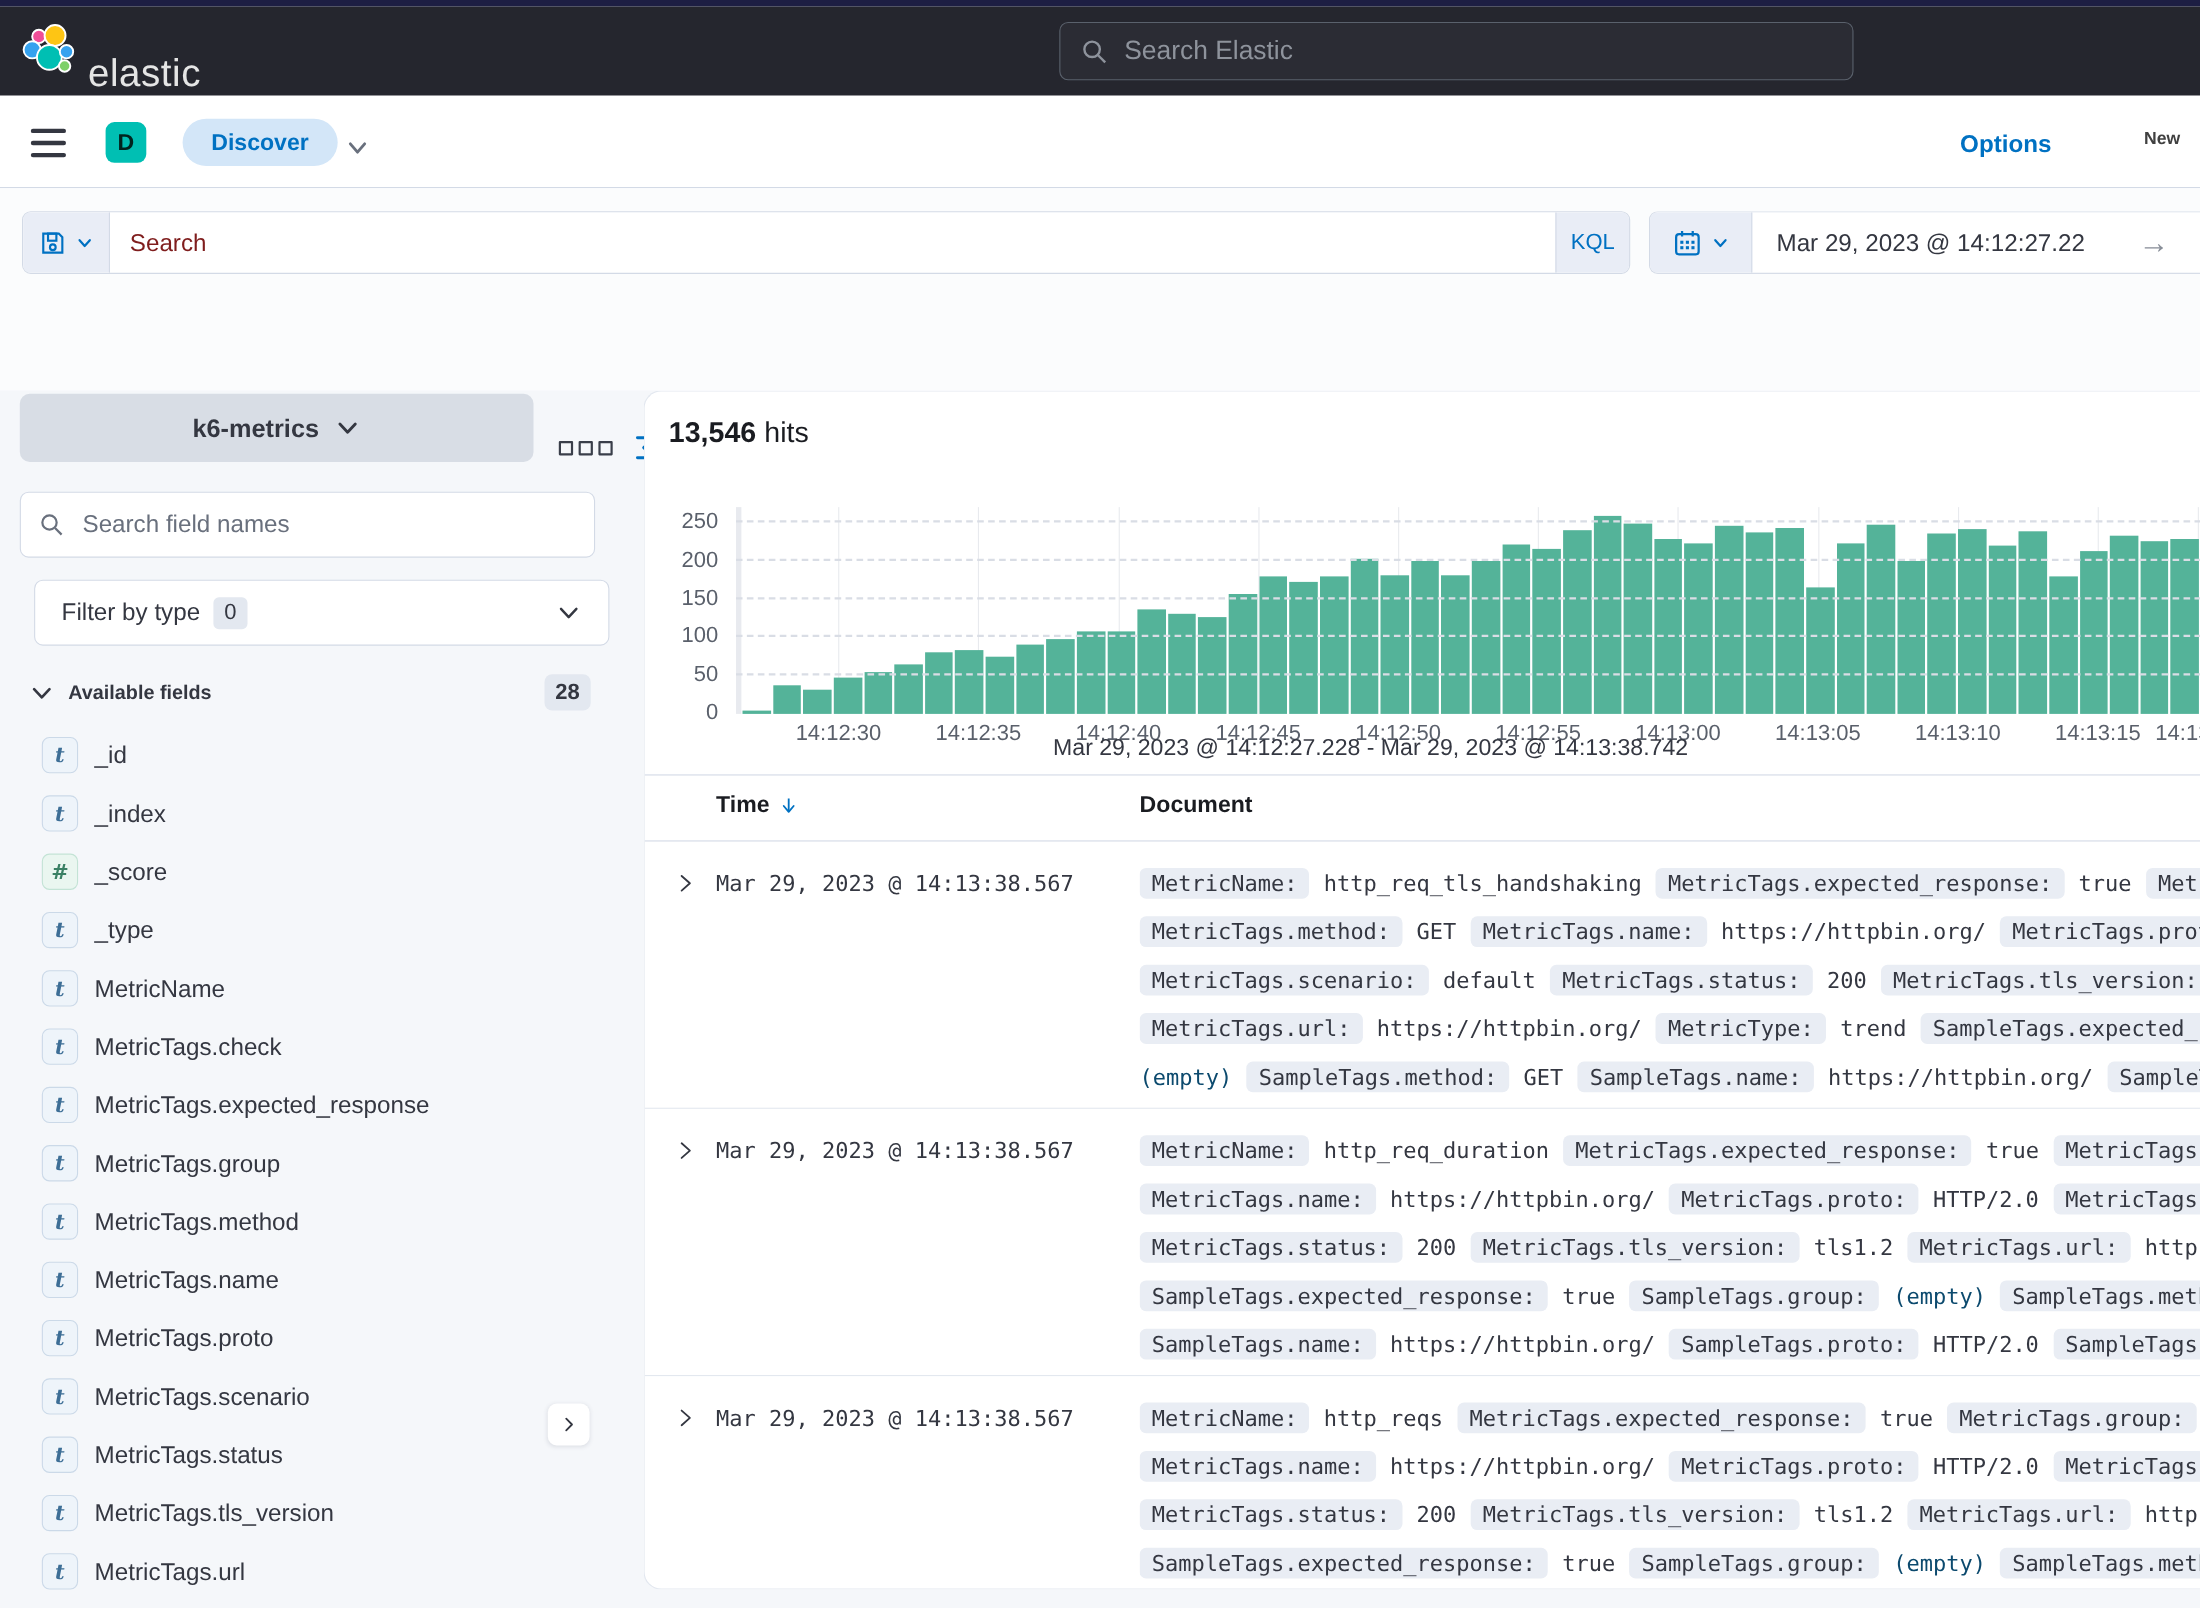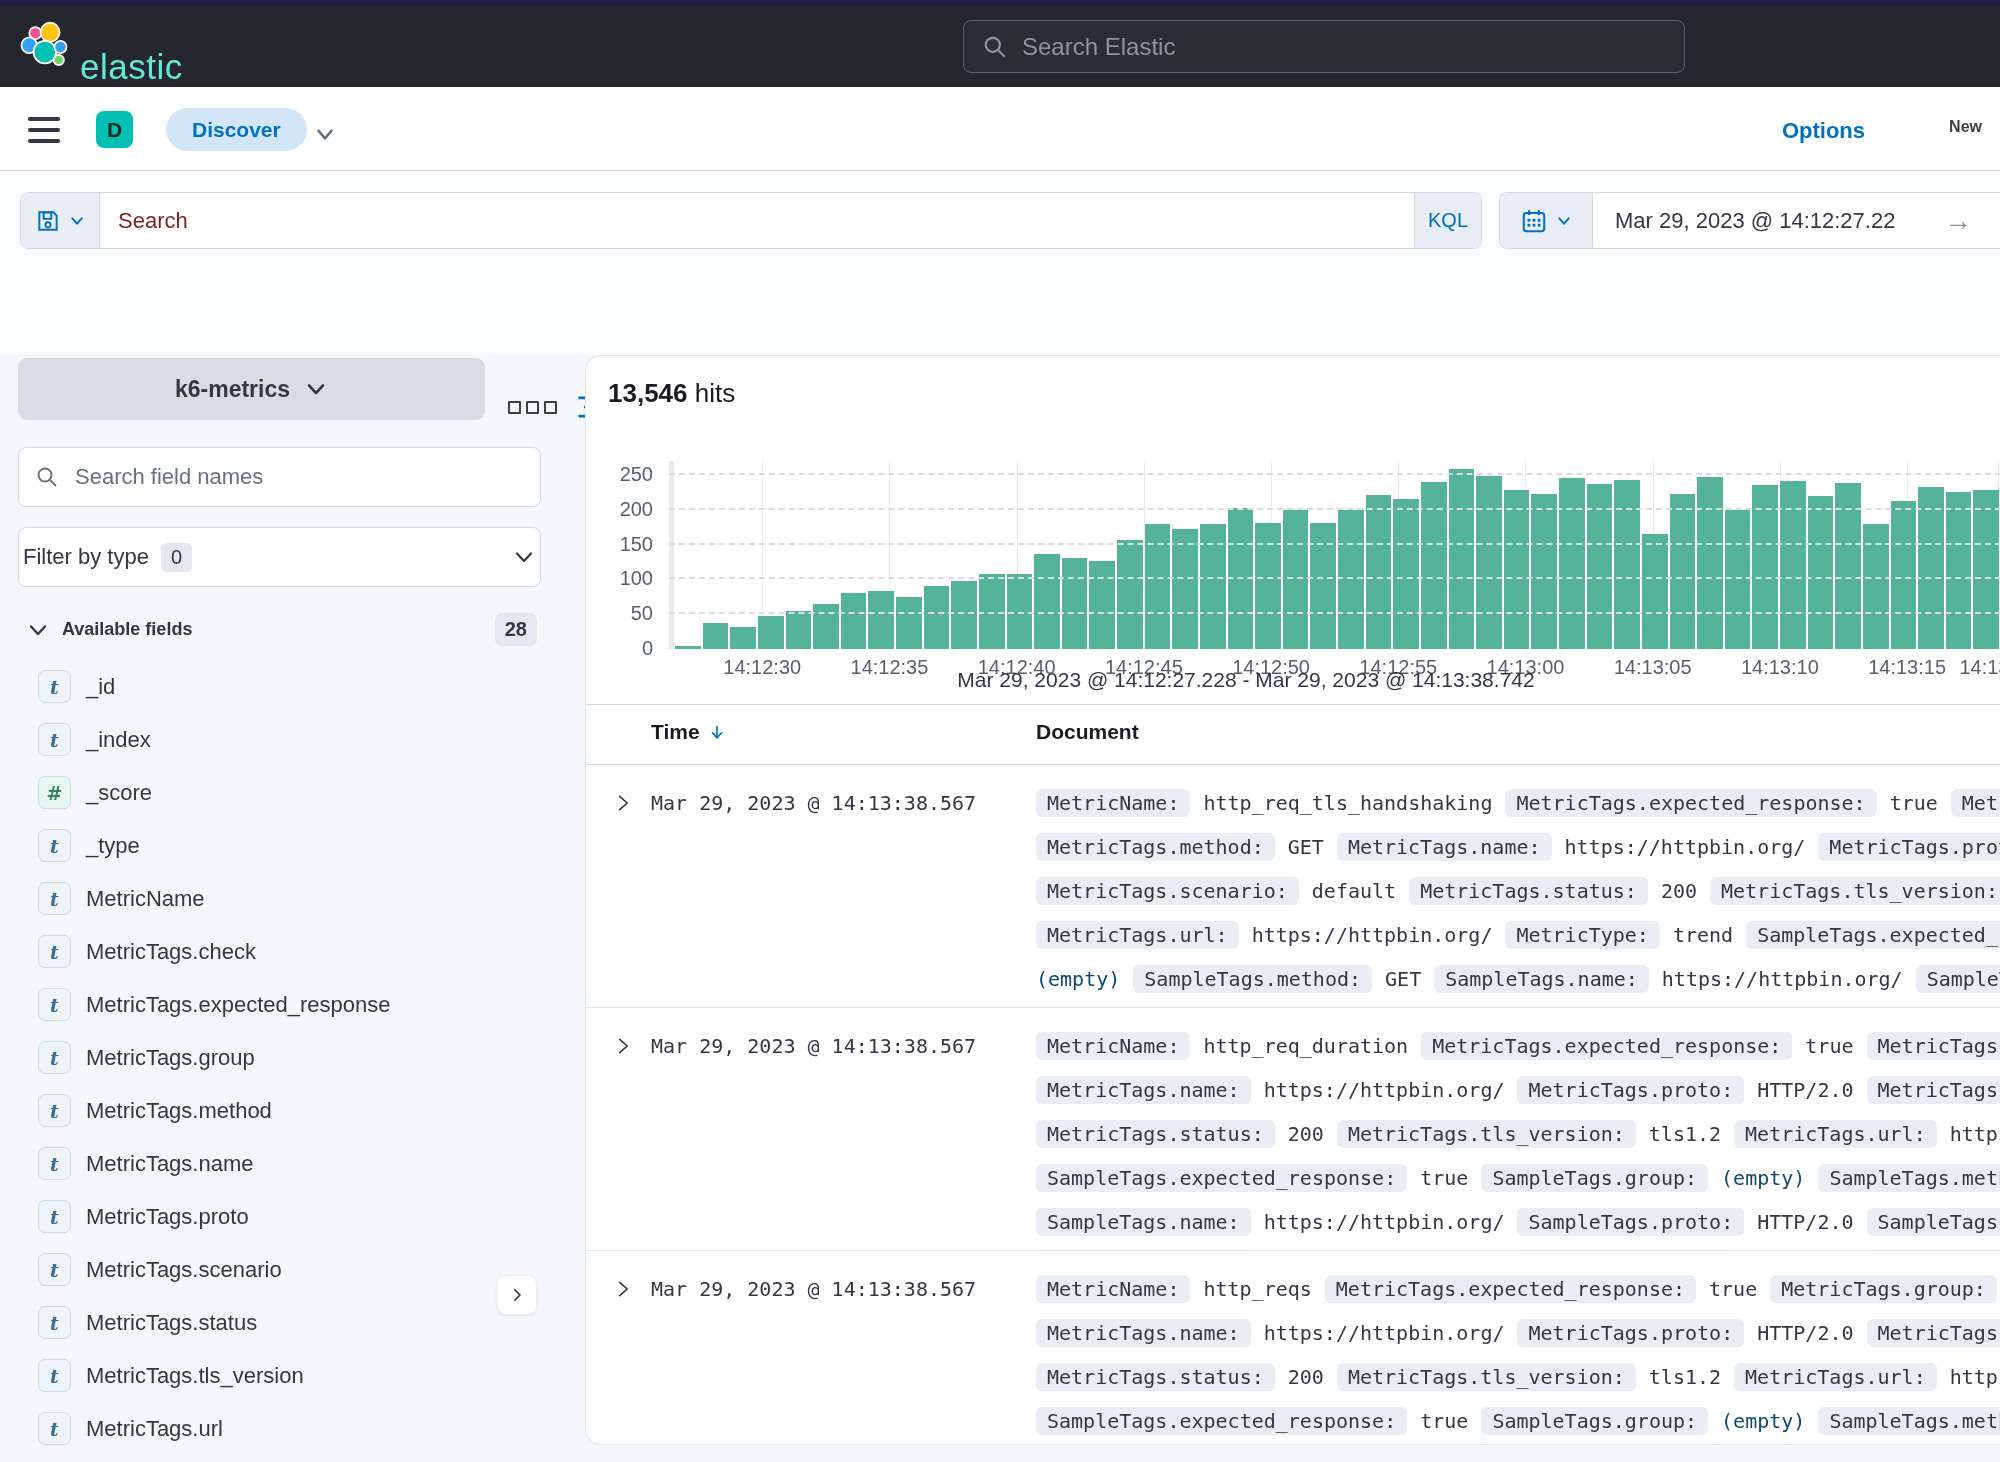--- a/index.html
+++ b/index.html
@@ -4,21 +4,21 @@
 <style>
   html,body{margin:0;padding:0;}
   body{width:2000px;height:1462px;position:relative;overflow:hidden;
        font-family:"Liberation Sans",sans-serif;background:#F5F7FA;color:#343741;}
   .abs{position:absolute;}
 
   
   #topstrip{left:0;top:0;width:2000px;height:6px;background:#1D1E43;}
   #hdr{left:0;top:6px;width:2000px;height:81px;background:#25262E;display:flex;align-items:center;}
   #logo{margin-left:18px;width:52px;height:52px;}
-  #brand{color:#5eead4;font-size:35px;font-weight:400;margin-left:10px;letter-spacing:.5px;margin-top:41px;}
+  #brand{color:#e5e5e5;font-size:35px;font-weight:400;margin-left:10px;letter-spacing:.5px;margin-top:41px;}
   #hdr-search{position:absolute;left:963px;top:14px;width:722px;height:53px;border:1px solid #5A616C;
      border-radius:8px;display:flex;align-items:center;box-sizing:border-box;background:rgba(255,255,255,0.03);}
   #hdr-search .ph{color:#8E939C;font-size:24px;margin-left:14px;}
   .mag{flex:0 0 auto;margin-left:18px;}
 
   
   #crumbrow{left:0;top:87px;width:2000px;height:84px;background:#FFFFFF;border-bottom:1px solid #D3DAE6;box-sizing:border-box;}
   #burger{left:28px;top:117px;width:32px;height:26px;display:flex;flex-direction:column;justify-content:space-between;cursor:pointer;}
   #burger div{height:4px;background:#343741;border-radius:2px;}
   #crumb-initial{left:96px;top:111px;width:37px;height:37px;background:#00BFB3;border-radius:8px;
@@ -52,21 +52,21 @@
   #sidebar{left:18px;top:358px;width:523px;}
   #dv-btn{width:467px;height:62px;background:#D8DDE5;border-radius:9px;display:flex;align-items:center;
           justify-content:center;gap:14px;font-weight:700;font-size:23px;color:#343741;cursor:pointer;}
   #dv-icons{position:absolute;left:508px;top:390px;width:110px;display:flex;align-items:center;gap:18px;}
   #boxes{display:flex;gap:5px;cursor:pointer;}
   #boxes span{width:9px;height:9px;border:2px solid #3A3F4A;border-radius:1px;display:block;}
   #fld-search{margin-top:27px;width:523px;height:60px;border:1px solid #D3DAE6;border-radius:8px;background:#FFF;
       display:flex;align-items:center;box-sizing:border-box;}
   #fld-search .ph{color:#69707D;font-size:22px;margin-left:16px;}
   #ftype{margin-top:20px;width:523px;height:60px;border:1px solid #D3DAE6;border-radius:8px;background:#FFF;
-      display:flex;align-items:center;box-sizing:border-box;padding:0 4px;cursor:pointer;}
+      display:flex;align-items:center;box-sizing:border-box;padding:0 24px;cursor:pointer;margin-left:13px;}
   #ftype .lbl{font-size:22px;color:#343741;}
   .cntbadge{background:#E3E8F0;border-radius:5px;padding:3px 10px;font-size:20px;color:#343741;margin-left:12px;}
   #ftype .sp{flex:1;}
   #avail{margin-top:26px;display:flex;align-items:center;padding:0 4px 0 8px;cursor:pointer;}
   #avail .lbl{font-weight:700;font-size:18px;color:#343741;margin-left:12px;}
   #avail .sp{flex:1;}
   #avail .cntbadge{font-weight:700;padding:5px 10px;border-radius:7px;}
   #field-list{margin-top:14px;}
   .field-item{height:53px;display:flex;align-items:center;padding-left:20px;cursor:pointer;}
   .ficon{width:31px;height:31px;border-radius:7px;display:flex;align-items:center;justify-content:center;

